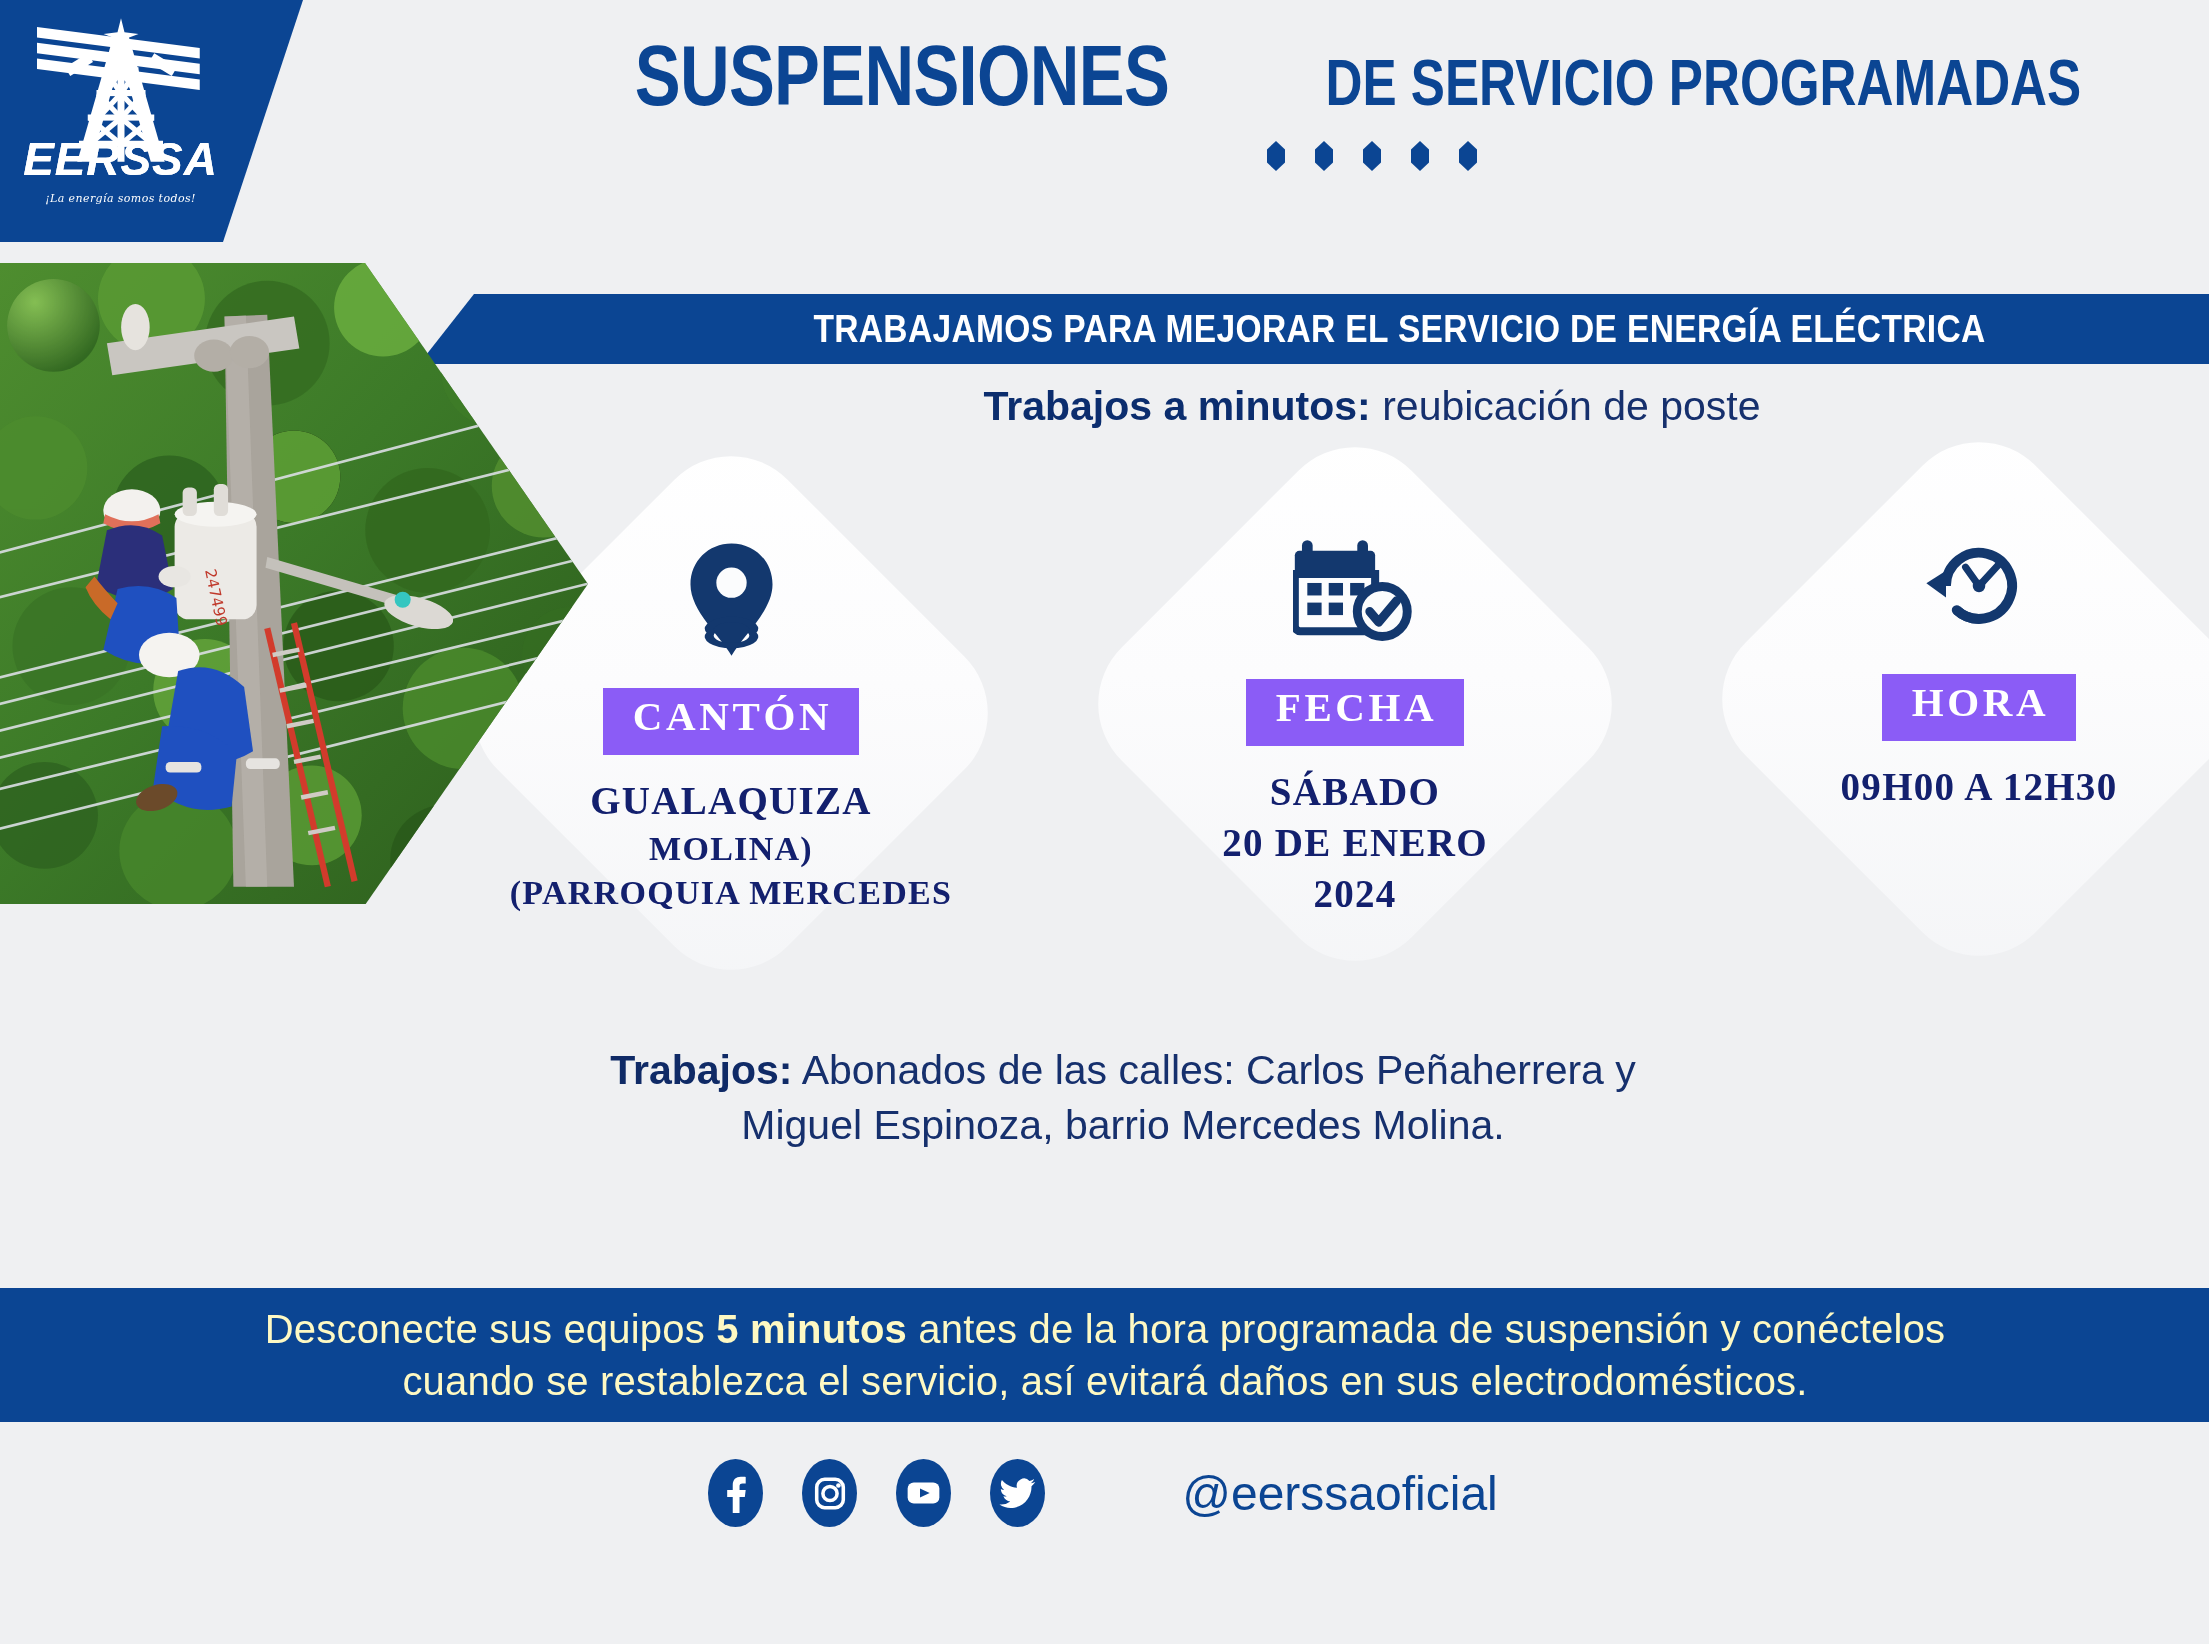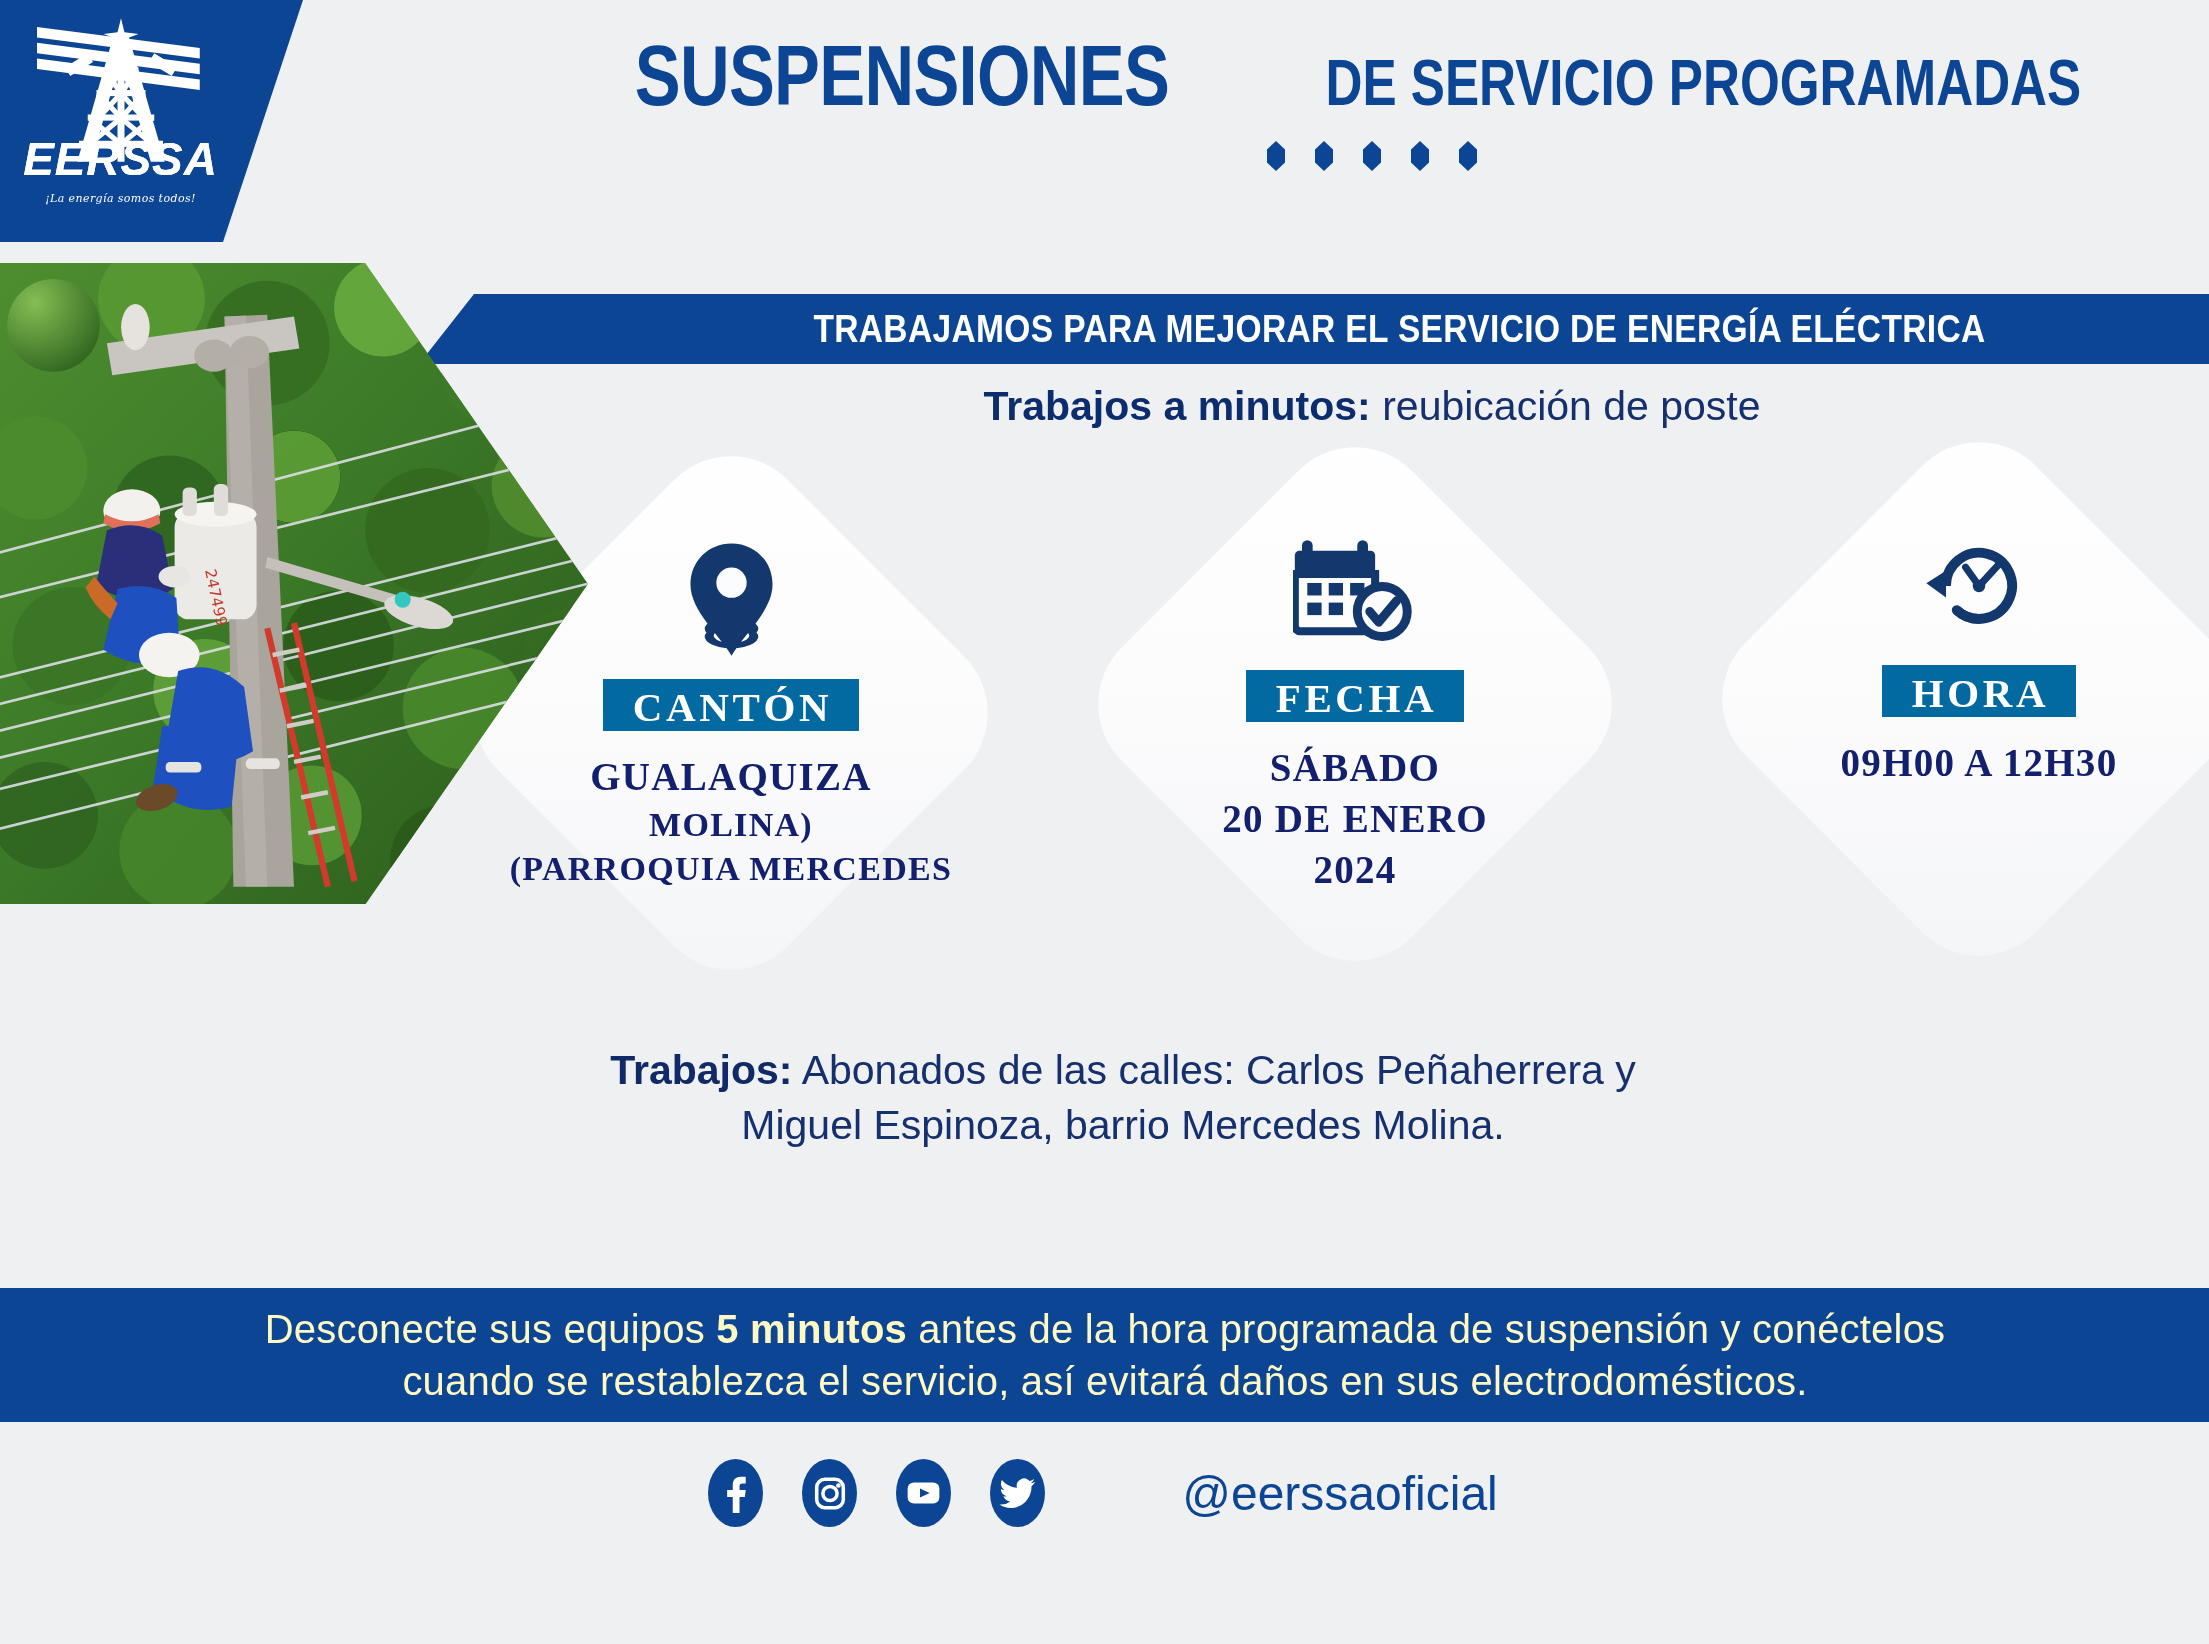--- a/index.html
+++ b/index.html
@@ -111,24 +111,24 @@
     transform:rotate(45deg);
     box-shadow:0 0 0 rgba(0,0,0,0);
   }
   .card .content{
     position:absolute;left:-98px;top:25px;width:606px;
     display:flex;flex-direction:column;align-items:center;
     text-align:center;
   }
   .icon-wrap{height:134px;display:flex;align-items:center;justify-content:center;}
   .badge{
-    background:#0369a1;color:#ffffff;
+    background:#8b5cf6;color:#ffffff;
     font-family:"Liberation Serif", serif;font-weight:bold;
     font-size:41px;letter-spacing:3.6px;
-    padding:8px 27px 3px 30px;margin-top:12px;line-height:1;
+    padding:8px 27px 18px 30px;margin-top:21px;line-height:1;
     display:inline-block;
   }
   .card-value{
     margin-top:21.4px;color:#13206e;
     font-family:"Liberation Serif", serif;font-weight:bold;
     font-size:39px;line-height:1.30;letter-spacing:1.3px;
     max-width:535px;
   }
   .card-value .small{font-size:34px;}
 

